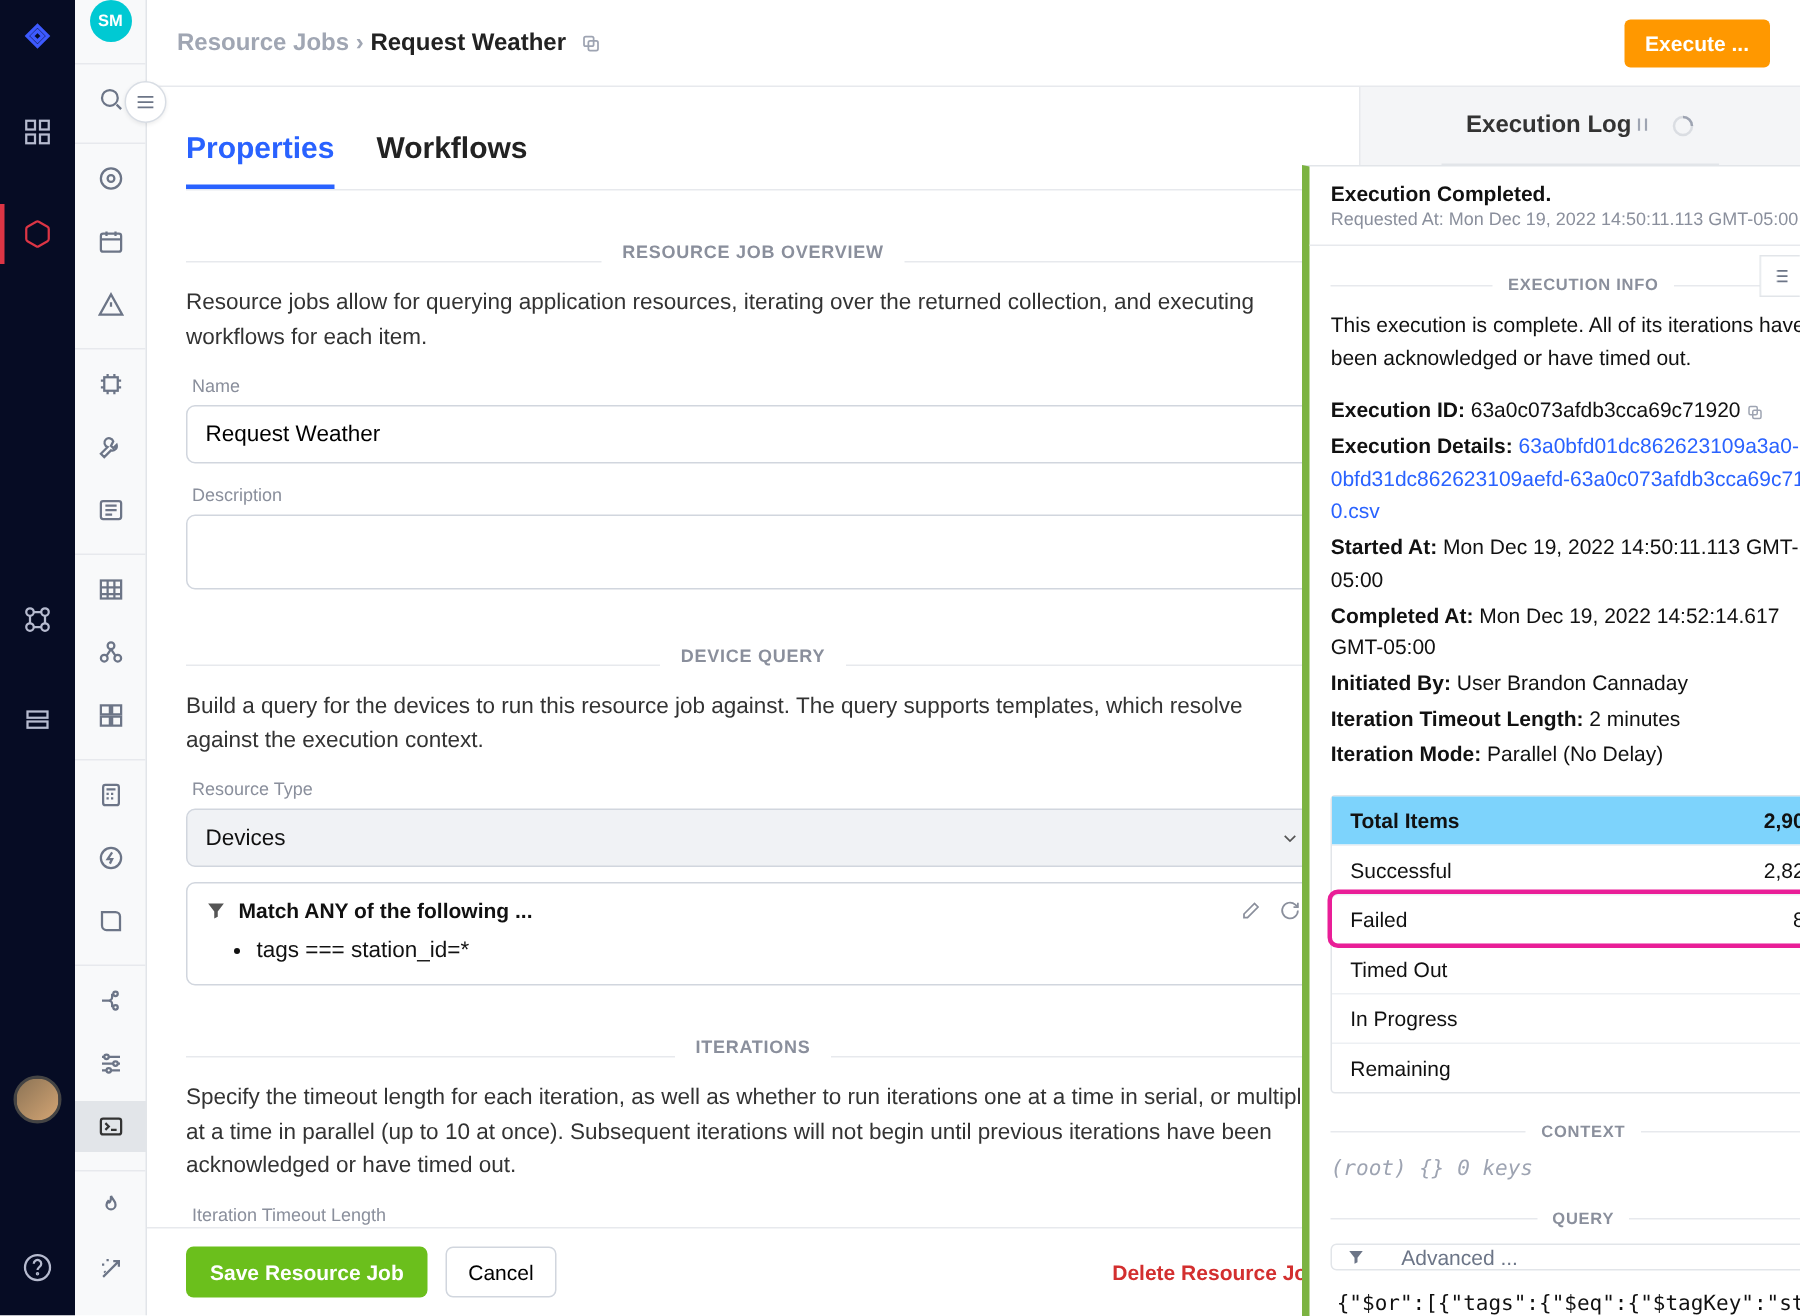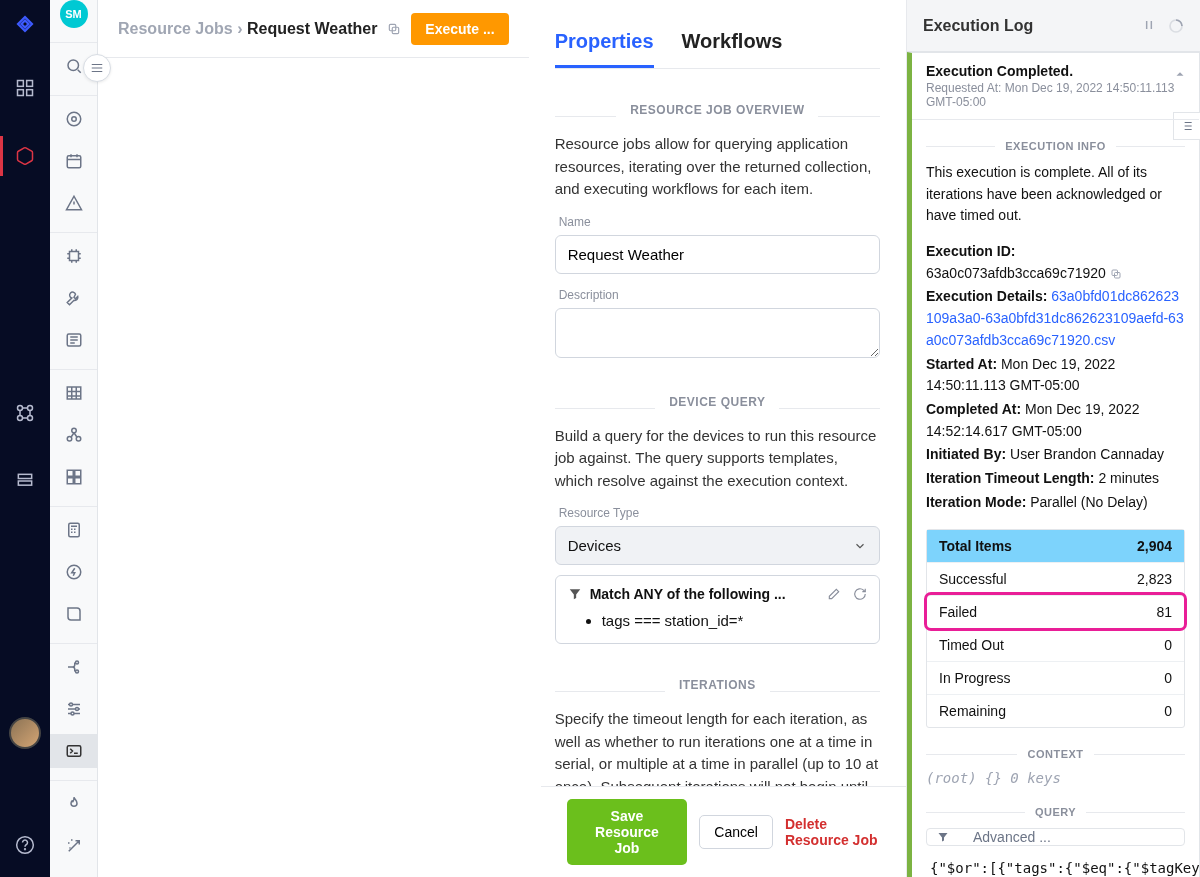--- a/index.html
+++ b/index.html
@@ -20,21 +20,21 @@
 
 .sidebar-light { width: 48px; background: #f8f9fa; border-right:1px solid #e2e5e9; display:flex; flex-direction:column; align-items:center; padding-top:0; gap:6px; position:relative; }
 .sidebar-light .badge { width:28px; height:28px; border-radius:50%; background:#00c9d3; color:#fff; font-size:11px; font-weight:600; display:flex; align-items:center; justify-content:center; margin-bottom:8px;}
 .sidebar-light .burger { position:absolute; top:54px; right:-14px; width:28px; height:28px; border-radius:50%; background:#fff; border:1px solid #d8dde4; display:flex; align-items:center; justify-content:center; box-shadow:0 1px 3px rgba(0,0,0,.08); z-index:5;}
 .sidebar-light .group { display:flex; flex-direction:column; gap:8px; padding:6px 0; width:100%; align-items:center; border-top:1px solid #e7e9ed; }
 .sidebar-light .group:first-of-type { border-top:none; }
 .sidebar-light .licon { width:48px; height:34px; display:flex; align-items:center; justify-content:center; color:#6c7587; cursor:pointer;}
 .sidebar-light .licon.selected { background:#e2e5e9; color:#333; }
 
 
-.main { flex:1; display:flex; flex-direction:row; min-width:0; }
+.main { flex:1; display:flex; flex-direction:column; min-width:0; }
 .topbar { height:58px; border-bottom:1px solid #e7e9ed; display:flex; align-items:center; padding:0 20px; gap:10px; }
 .breadcrumb { color:#a0a6b3; font-size:16px; font-weight:600; }
 .breadcrumb .current { color:#222; }
 .execute-btn { margin-left:auto; background:#ff9800; color:#fff; border:none; border-radius:4px; padding:8px 14px; font-size:14px; font-weight:600; cursor:pointer; }
 
 .content-row { flex:1; display:flex; min-height:0; }
 .form-col { flex:1; overflow-y:auto; padding:0px 26px 90px 26px; position:relative; }
 .tabs { display:flex; gap:28px; border-bottom:1px solid #e7e9ed; margin-top:18px; }
 .tab { padding:12px 0; font-size:20px; font-weight:600; color:#222; cursor:pointer; }
 .tab.active { color:#2962ff; border-bottom:3px solid #2962ff; }
@@ -45,27 +45,27 @@
 
 .helper { color:#333; font-size:15px; line-height:1.5; }
 .field-label { font-size:12px; color:#8a8f9c; margin:14px 0 6px 4px;}
 .text-input { width:100%; padding:10px 12px; border:1px solid #d1d6de; border-radius:6px; font-size:15px; }
 .textarea { width:100%; height:50px; border:1px solid #d1d6de; border-radius:6px; resize:both; padding:8px;}
 .select-box { width:100%; padding:10px 12px; border:1px solid #d1d6de; border-radius:6px; background:#f0f2f5; display:flex; justify-content:space-between; align-items:center; font-size:15px;}
 .query-box { border:1px solid #d1d6de; border-radius:6px; margin-top:10px; padding:10px 12px;}
 .query-box-head { display:flex; align-items:center; gap:8px; font-weight:700; }
 .query-box-head .actions { margin-left:auto; color:#8a8f9c; display:flex; gap:12px;}
 .query-box ul { list-style:disc; margin:10px 0 4px 34px; font-size:15px;}
-.footer-bar { position:absolute; left:12px; right:0; bottom:0; background:#fff; border-top:1px solid #e7e9ed; padding:12px 26px; display:flex; align-items:center; gap:12px;}
+.footer-bar { position:absolute; left:0; right:0; bottom:0; background:#fff; border-top:1px solid #e7e9ed; padding:12px 26px; display:flex; align-items:center; gap:12px;}
 .btn-save { background:#6bbf1c; color:#fff; border:none; border-radius:5px; padding:9px 16px; font-weight:600; font-size:14px; cursor:pointer;}
 .btn-cancel { background:#fff; border:1px solid #d1d6de; border-radius:5px; padding:8px 14px; font-size:14px; cursor:pointer;}
 .btn-delete { margin-left:auto; color:#d32f2f; font-weight:600; font-size:14px; cursor:pointer;}
 
 
-.exec-panel { width:294px; border-left:1px solid #e7e9ed; background:#f4f5f7; display:flex; flex-direction:column; position:relative;}
+.exec-panel { width:294px; border-left:1px solid #e7e9ed; background:#f4f5f7; display:flex; flex-direction:column; position:relative;align-items:center;}
 .exec-head { height:52px; display:flex; align-items:center; padding:0 16px; border-bottom:1px solid #e2e5e9; font-size:16px; font-weight:600; color:#333;}
 .exec-head .head-actions { margin-left:auto; display:flex; gap:12px; color:#9ea4b2;}
 .exec-scroll { flex:1; overflow-y:auto; padding:0;}
 .completed-block { border:1px solid #e2e5e9; border-left:5px solid #7cb342; background:#fff; margin:0; }
 .cb-top { padding:10px 14px; border-bottom:1px solid #e7e9ed; position:relative;}
 .cb-top .title { font-weight:600; font-size:14px;}
 .cb-top .sub { font-size:12px; color:#8a8f9c; margin-top:2px;}
 .cb-top .collapse { position:absolute; right:12px; top:14px; color:#9ea4b2;}
 .sec-label { display:flex; align-items:center; margin:20px 0 10px; padding:0 14px;}
 .sec-label::before, .sec-label::after { content:""; flex:1; height:1px; background:#e7e9ed;}

